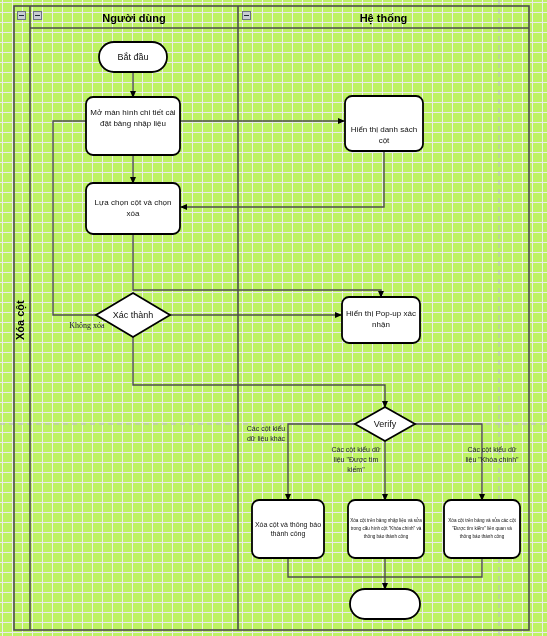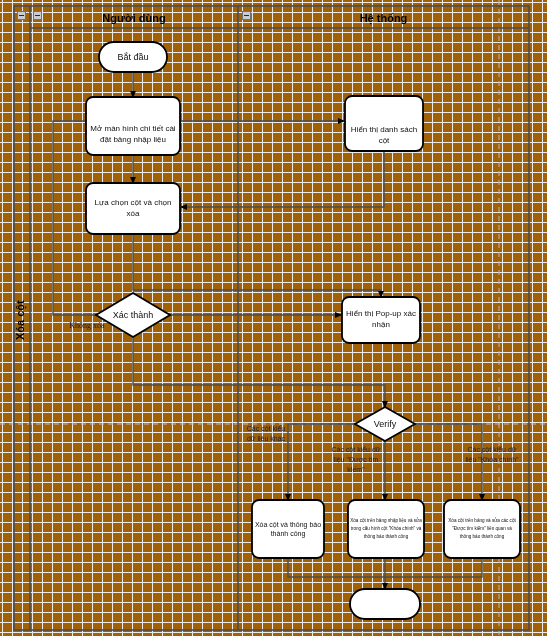--- a/index.html
+++ b/index.html
@@ -5,21 +5,21 @@
   html, body {
     margin: 0;
     padding: 0;
     background: #ffffff;
     font-family: "Liberation Sans", sans-serif;
   }
   #canvas {
     position: relative;
     width: 547px;
     height: 636px;
-    background: #a16207;
+    background: #bef264;
     overflow: hidden;
   }
   
   #grid {
     position: absolute;
     left: 0; top: 0;
     width: 547px; height: 636px;
     background-image:
       linear-gradient(to right, #ebebeb 1px, transparent 1px),
       linear-gradient(to bottom, #ebebeb 1px, transparent 1px),
@@ -171,21 +171,21 @@
   <div class="collapse-icon" style="left:33px; top:11px;"></div>
   <div class="collapse-icon" style="left:242px; top:11px;"></div>
 
   <div class="pool-title" style="left:14px; top:270px; width:16px; height:100px;">Xóa cột</div>
 
   <div class="lane-title" style="left:30px; top:12px; width:208px;">Người dùng</div>
   <div class="lane-title" style="left:238px; top:12px; width:291px;">Hệ thống</div>
 
   <div class="node-label t9" style="left:99px; top:42px; width:68px; height:30px;">Bắt đầu</div>
 
-  <div class="node-label t8" style="left:88px; top:97px; width:90px; height:44px;margin-top:16px;">Mở màn hình chi tiết cài đặt bảng nhập liệu</div>
+  <div class="node-label t8" style="left:88px; top:97px; width:90px; height:44px;">Mở màn hình chi tiết cài đặt bảng nhập liệu</div>
 
   <div class="node-label t8" style="left:88px; top:183px; width:90px; height:51px;">Lựa chọn cột và chọn xóa</div>
 
   <div class="node-label t8" style="left:347px; top:96px; width:74px; height:55px;margin-top:12px;">Hiển thị danh sách cột</div>
 
   <div class="node-label t9" style="left:100px; top:303px; width:66px; height:24px;">Xác thành</div>
 
   <div class="node-label t8" style="left:344px; top:297px; width:74px; height:46px;">Hiển thị Pop-up xác nhận</div>
 
   <div class="node-label t9" style="left:360px; top:413px; width:50px; height:22px;">Verify</div>

